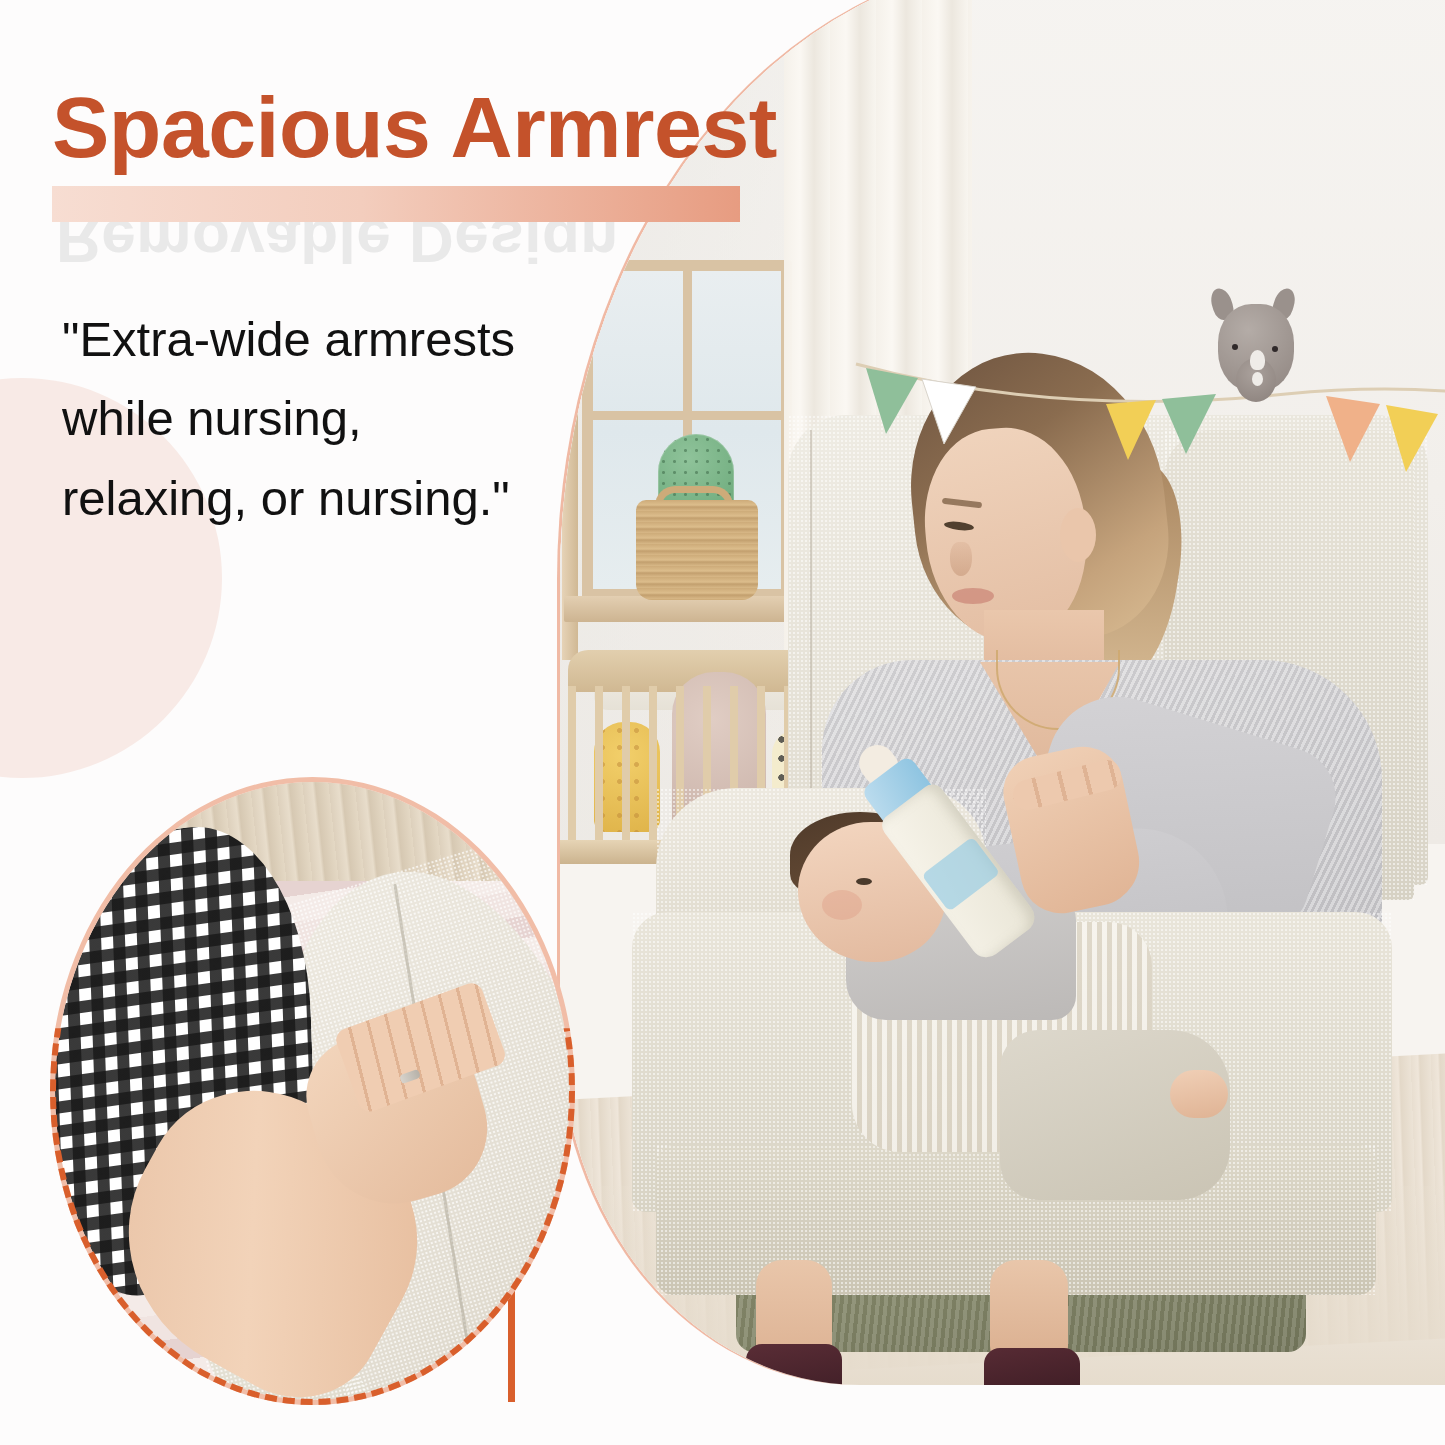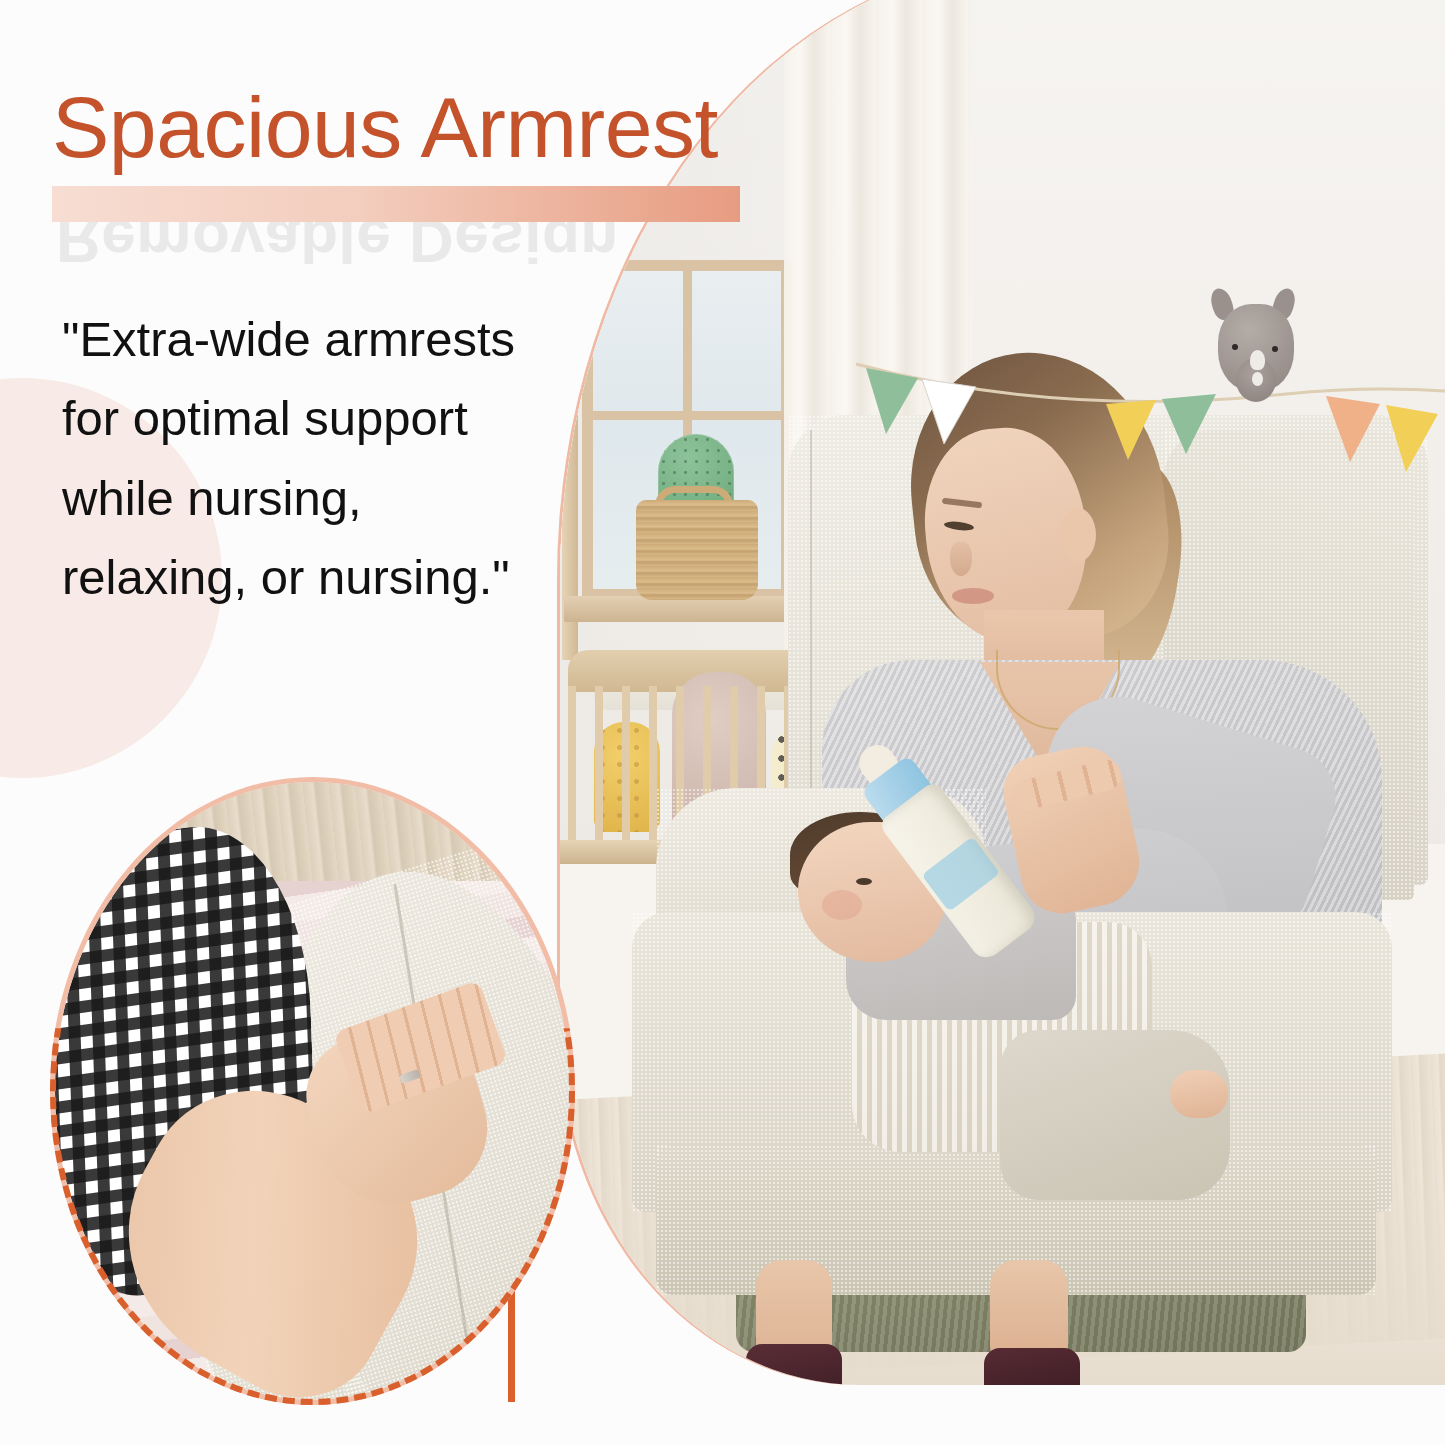--- a/index.html
+++ b/index.html
@@ -247,21 +247,21 @@
     background:#d95f2c; z-index:5; }
 
   
   .ghost-text{
     position:absolute; left:56px; top:206px; z-index:2;
     font-size:62px; font-weight:700; color:#e9e9e9;
     transform:scaleY(-1); letter-spacing:.5px; white-space:nowrap;
   }
   .title{
     position:absolute; left:52px; top:78px; z-index:4;
-    font-size:86px; font-weight:400; color:#c4522b; letter-spacing:-.5px; white-space:nowrap;
+    font-size:86px; font-weight:700; color:#c4522b; letter-spacing:-.5px; white-space:nowrap;
   }
   .title-bar{
     position:absolute; left:52px; top:186px; width:688px; height:36px; z-index:3;
     background:linear-gradient(90deg,#f7ddd2 0%,#f3cdbd 45%,#e79c81 100%);
   }
   .quote{
     position:absolute; left:62px; top:300px; width:520px; z-index:4;
     font-size:49px; font-weight:400; line-height:1.62; color:#111111;
   }
 </style>
@@ -413,18 +413,17 @@
     <div class="inset-ring-solid"></div>
     <div class="inset-ring-dash"></div>
   </div>
 
   <div class="ghost-text">Removable Design</div>
   <div class="title-bar"></div>
   <h1 class="title">Spacious Armrest</h1>
 
   <div class="quote">
     <div>"Extra-wide armrests</div>
-    <div>for optimal support</div>
     <div>while nursing,</div>
     <div>relaxing, or nursing."</div>
   </div>
 
 </div>
 
 </body></html>

